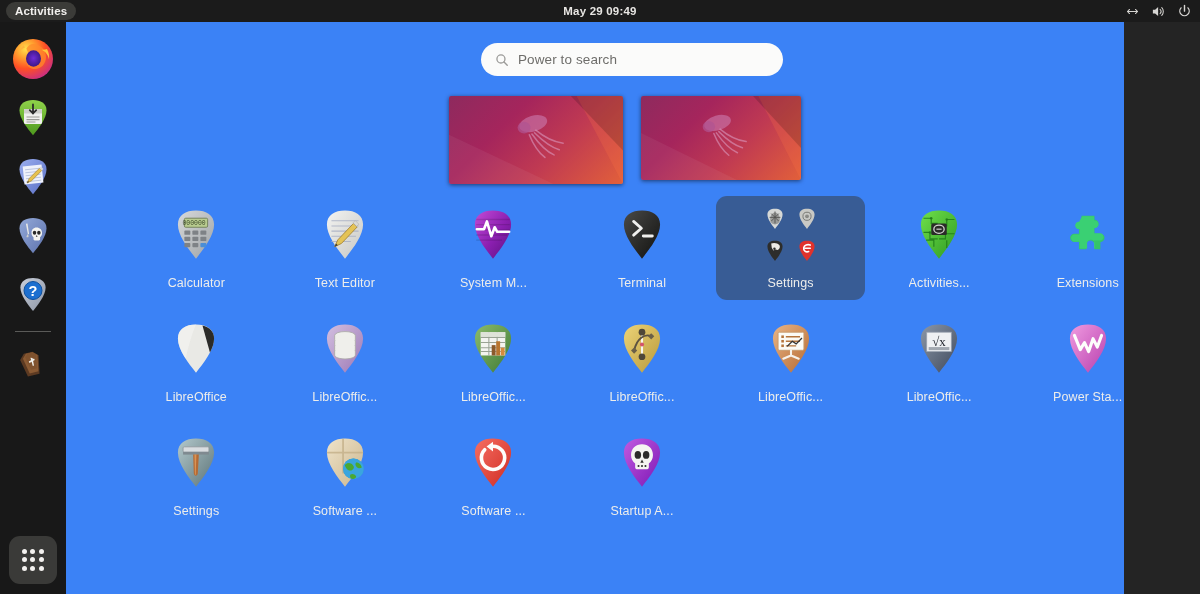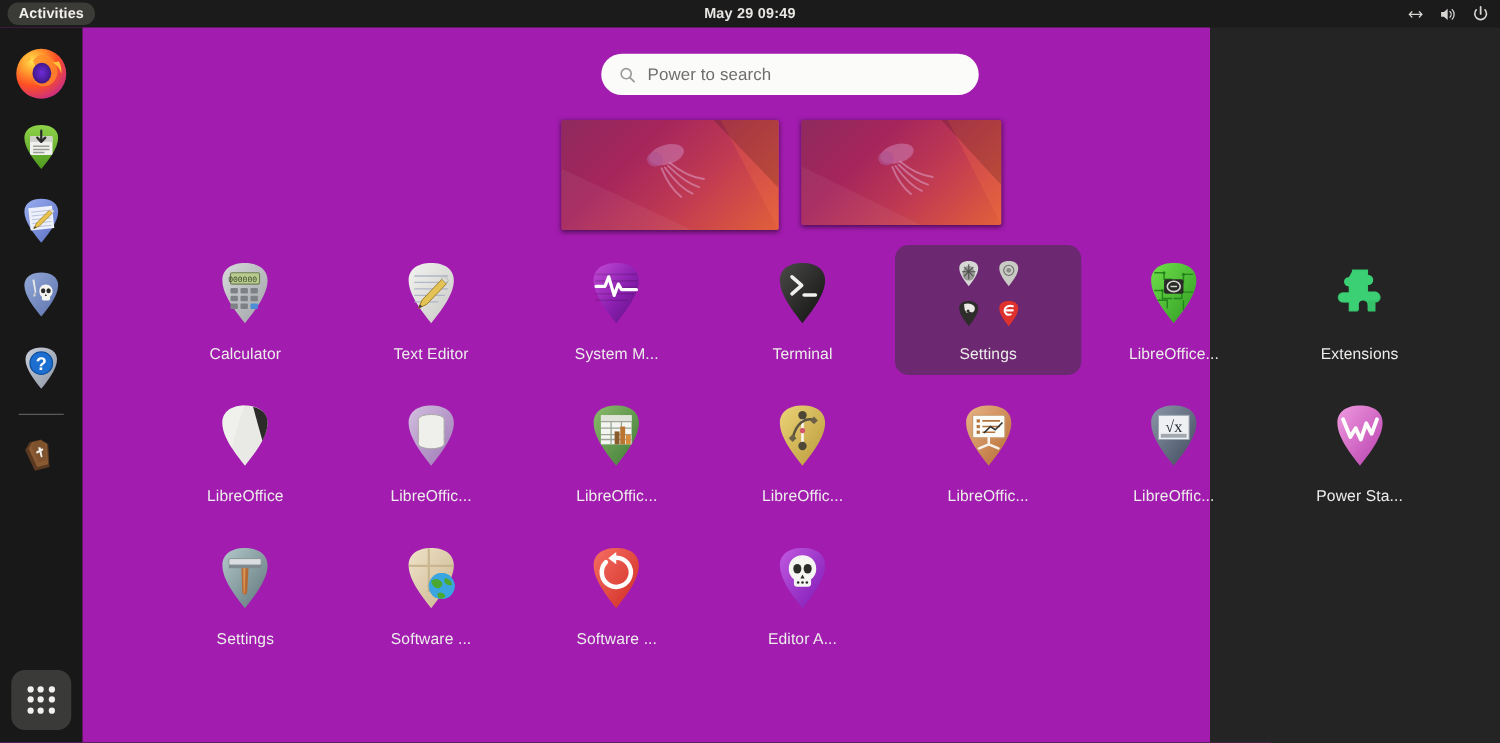--- a/index.html
+++ b/index.html
@@ -2,21 +2,21 @@
 <html><head>
 <meta charset="utf-8">
 <style>
   * { margin:0; padding:0; box-sizing:border-box; }
   html,body {
     width:1200px; height:594px; overflow:hidden;
     background:#242424;
     font-family:"Liberation Sans", sans-serif;
     -webkit-font-smoothing:antialiased;
   }
-  #screen { position:relative; width:968px; height:594px; background:#a21caf;padding-left:32px; }
+  #screen { position:relative; width:1124px; height:594px; background:#3b82f6;padding-left:32px; }
 
   
   #topbar {
     position:absolute; top:0; left:0; width:1200px; height:22px;
     background:#1b1b1b; color:#ffffff; z-index:30;
   }
   #activities {
     position:absolute; left:6px; top:2px; height:18px;
     padding:0 9px; border-radius:9px; background:#3b3b38;
     font-size:11.5px; line-height:18px; color:#f2f0ee; font-weight:600;
@@ -451,21 +451,21 @@
             <circle cx="18" cy="11" r="1"></circle>
               <circle cx="30" cy="12" r="1"></circle>
               <circle cx="17" cy="22" r="1"></circle>
               <circle cx="29" cy="23" r="1"></circle>
           </g>
           <rect x="18" y="15" width="12" height="9" rx="1.2" fill="#2a2a28"></rect>
           <ellipse cx="24" cy="19.5" rx="4" ry="3.2" fill="none" stroke="#d6d6d2" stroke-width="1"></ellipse>
           <path d="M22 19.5h4" stroke="#d6d6d2" stroke-width=".9"></path>
         </svg>
       </div>
-      <div class="label">LibreOffice...</div>
+      <div class="label">Activities...</div>
     </div>
 
     <div class="app">
       <div class="iconwrap">
         <svg width="62" height="62" viewBox="0 0 48 48">
           <path d="M19 9h10v3.2a3.2 3.2 0 1 1 0 6.4V23h4.6a3.2 3.2 0 1 1 0 6.4V35H29v-3.6a3.2 3.2 0 1 0-6.4 0V35H17v-5.6h-3.6a3.2 3.2 0 1 1 0-6.4H17V18.6a3.2 3.2 0 1 0 2-6z" fill="#35c46a"></path>
           <path d="M19.5 9.5h9.2v3.4c1.9-.3 3.4 1 3.4 2.8s-1.5 3.1-3.4 2.8v4.1h4.5c1.8 0 3 1.5 2.8 3.2-.2 1.5-1.5 2.5-2.9 2.4h-4.4V34.4H29.3v-3.2c.3-2-1.2-3.5-3-3.5s-3.3 1.5-3 3.5v3.2h-5.8V29.2H14c-1.5.1-2.8-.9-3-2.4-.2-1.7 1-3.2 2.8-3.2h3.7v-4.2c-1.9.3-3.4-1-3.4-2.8 0-1.6 1.3-2.9 3-2.8z" fill="#3ad073"></path>
         </svg>
       </div>
       <div class="label">Extensions</div>
@@ -687,17 +687,17 @@
           <ellipse cx="20.8" cy="17.8" rx="2.5" ry="3" fill="#2c2c2a"></ellipse>
           <ellipse cx="27.2" cy="17.8" rx="2.5" ry="3" fill="#2c2c2a"></ellipse>
           <path d="M24 21.3l-1.3 2.6h2.6z" fill="#2c2c2a"></path>
           <g fill="#2c2c2a">
               <circle cx="21.3" cy="26.3" r=".8"></circle>
               <circle cx="24" cy="26.3" r=".8"></circle>
               <circle cx="26.7" cy="26.3" r=".8"></circle>
             </g>
         </svg>
       </div>
-      <div class="label">Editor A...</div>
+      <div class="label">Startup A...</div>
     </div>
 
   </div>
 </div>
 
 </body></html>

